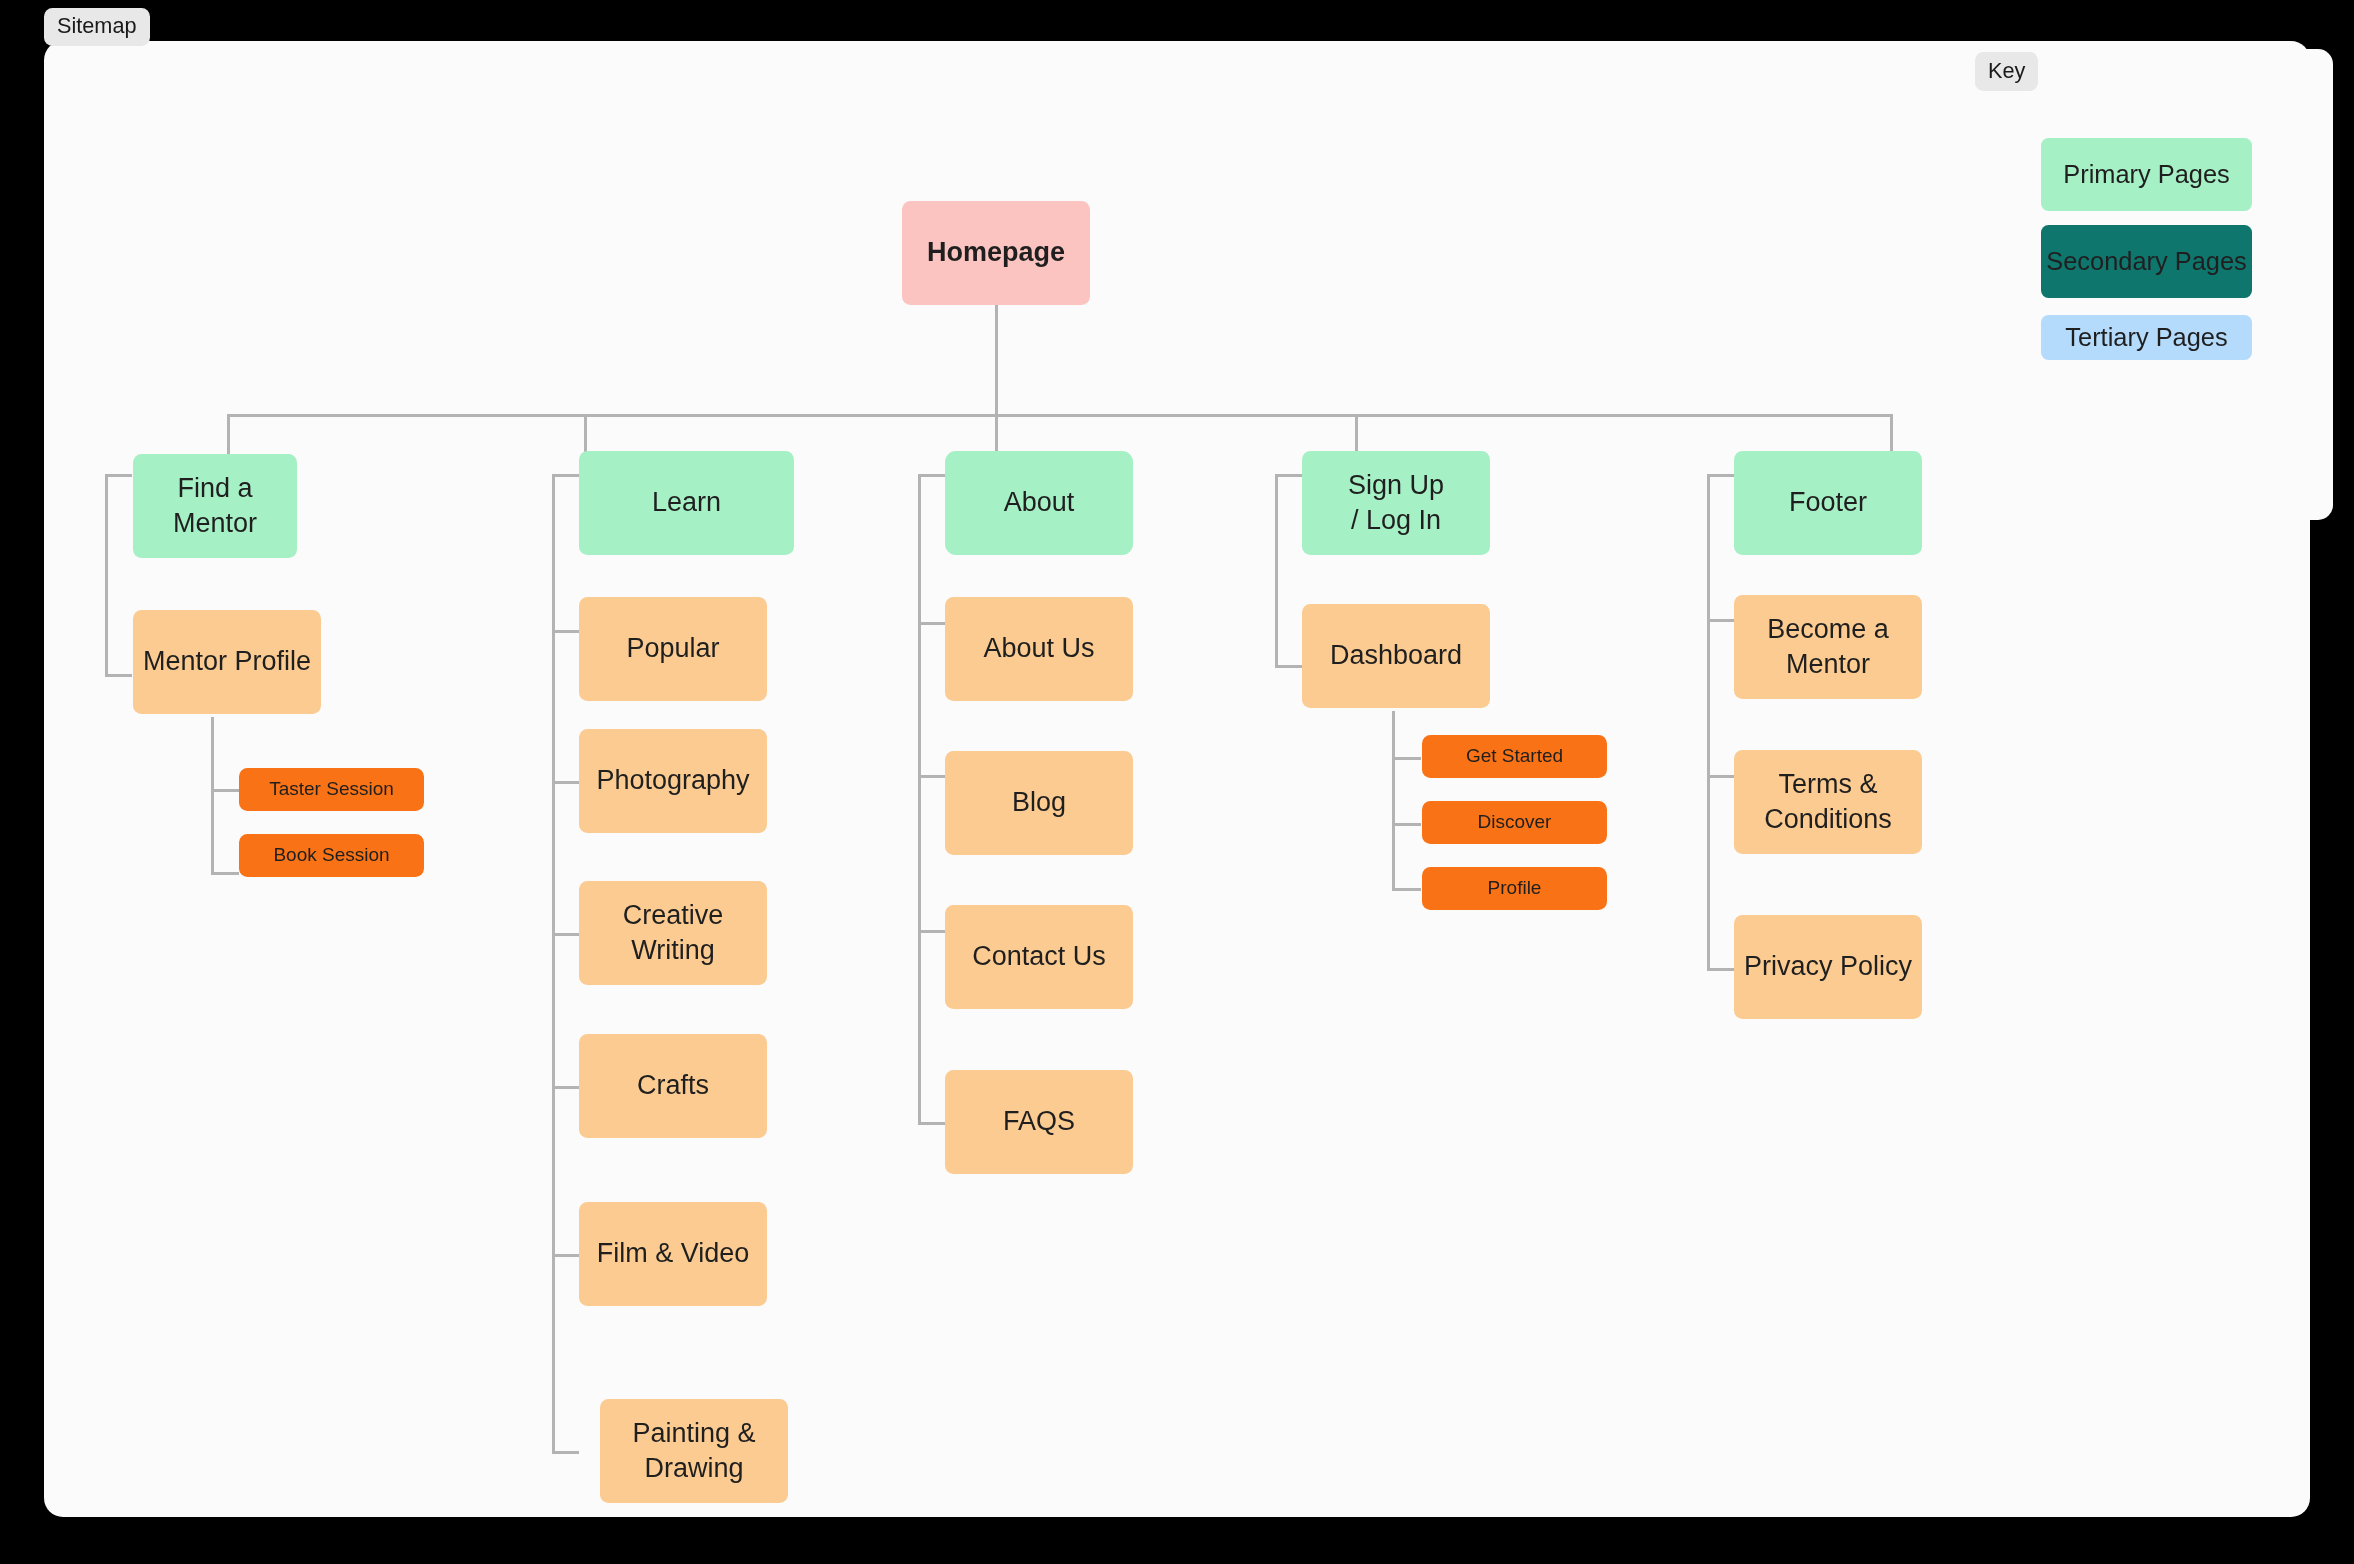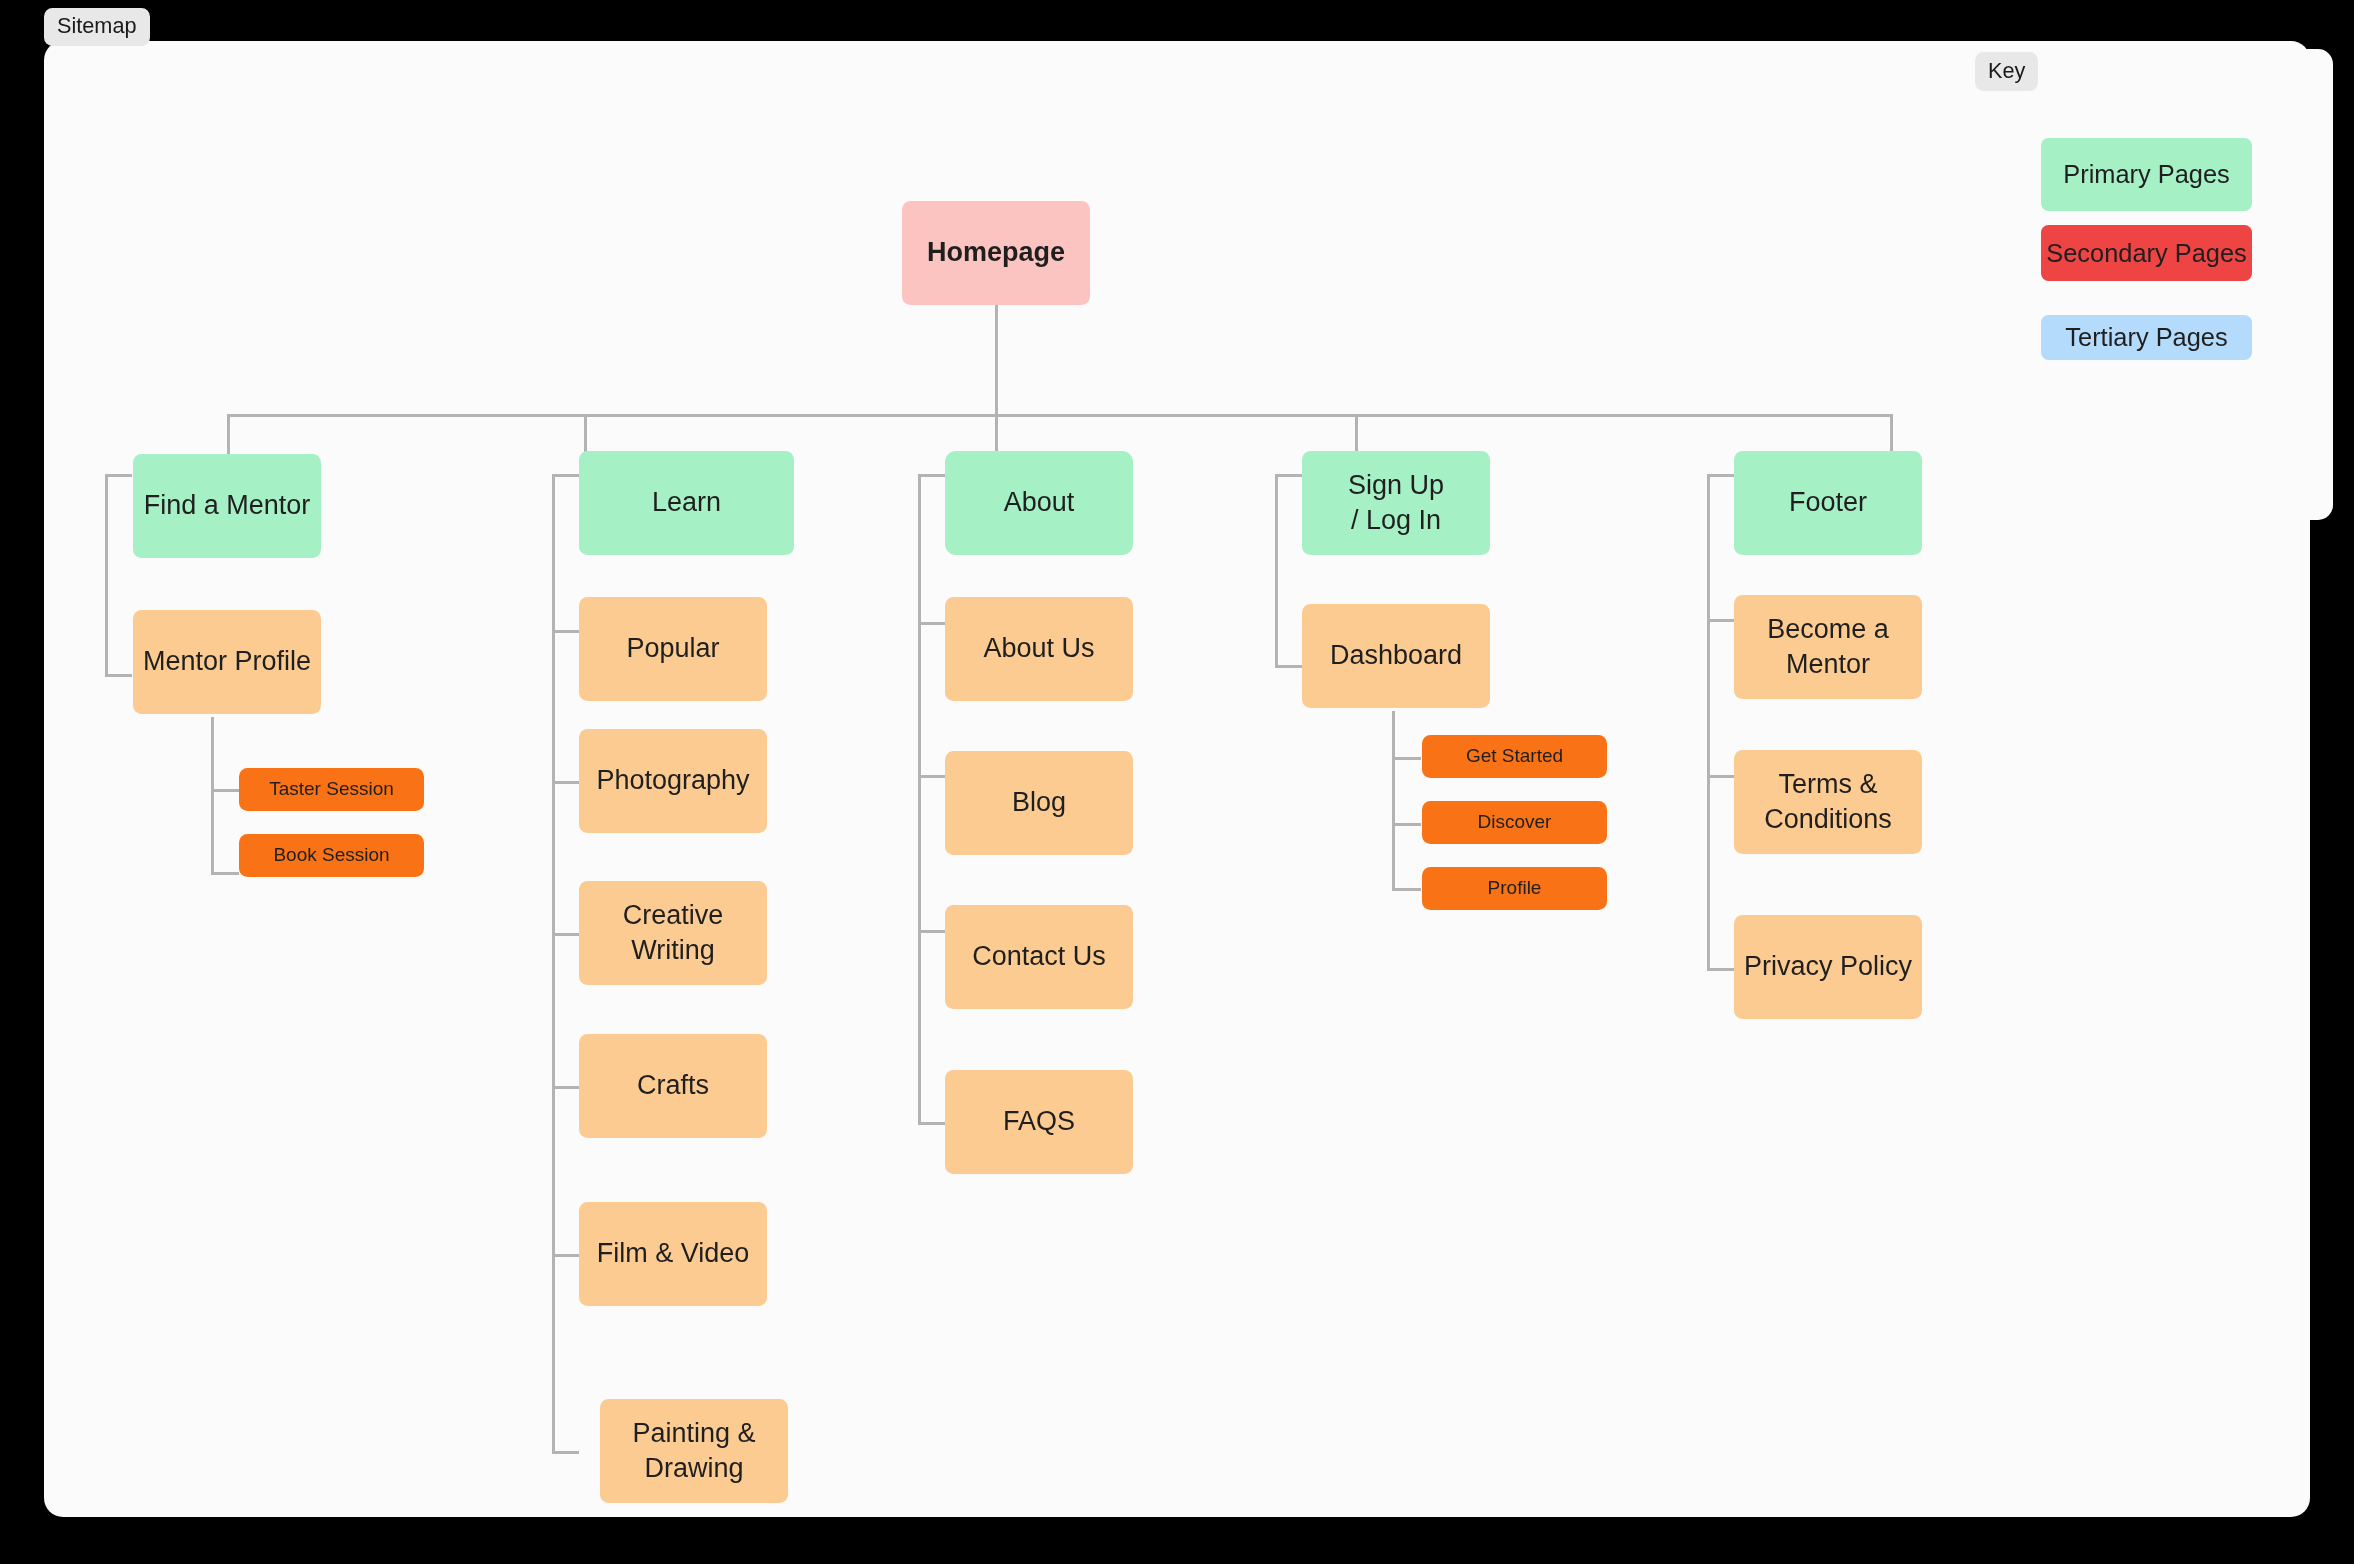--- a/index.html
+++ b/index.html
@@ -130,21 +130,21 @@
     <div class="conn h" style="left:1348px; top:847px; width:29px;"></div>
 
     <div class="conn v" style="left:1663px; top:433px; height:496px;"></div>
     <div class="conn h" style="left:1663px; top:433px; width:27px;"></div>
     <div class="conn h" style="left:1663px; top:578px; width:27px;"></div>
     <div class="conn h" style="left:1663px; top:734px; width:27px;"></div>
     <div class="conn h" style="left:1663px; top:927px; width:27px;"></div>
 
     <div class="node root" style="left:858px; top:160px; width:188px; height:104px;">Homepage</div>
 
-    <div class="node primary" style="left:89px; top:413px; width:188px; height:104px;">Find a Mentor</div>
+    <div class="node primary" style="left:89px; top:413px; width:164px; height:104px;">Find a Mentor</div>
     <div class="node secondary" style="left:89px; top:569px; width:188px; height:104px;">Mentor Profile</div>
     <div class="node tertiary" style="left:195px; top:727px; width:185px; height:43px;">Taster Session</div>
     <div class="node tertiary" style="left:195px; top:793px; width:185px; height:43px;">Book Session</div>
 
     <div class="node primary" style="left:535px; top:410px; width:215px; height:104px;">Learn</div>
     <div class="node secondary" style="left:535px; top:556px; width:188px; height:104px;">Popular</div>
     <div class="node secondary" style="left:535px; top:688px; width:188px; height:104px;">Photography</div>
     <div class="node secondary" style="left:535px; top:840px; width:188px; height:104px;">Creative
 Writing</div>
     <div class="node secondary" style="left:535px; top:993px; width:188px; height:104px;">Crafts</div>
@@ -171,18 +171,18 @@
     <div class="node secondary" style="left:1690px; top:709px; width:188px; height:104px;">Terms &amp;
 Conditions</div>
     <div class="node secondary" style="left:1690px; top:874px; width:188px; height:104px;">Privacy Policy</div>
 
   </div>
 
   <div class="frame-tab" style="left:1975px; top:52px;">Key</div>
 
   <div id="key-panel">
     <div class="legend-box" style="top:89px; height:73px; background:#a6f0c6;">Primary Pages</div>
-    <div class="legend-box" style="top:176px; height:56px; background:#ef4444;">Secondary Pages</div>
+    <div class="legend-box" style="top:176px; height:73px; background:#0f766e;">Secondary Pages</div>
     <div class="legend-box" style="top:266px; height:45px; background:#b4dbfb;">Tertiary Pages</div>
   </div>
 
 </div>
 
 
 </body></html>

